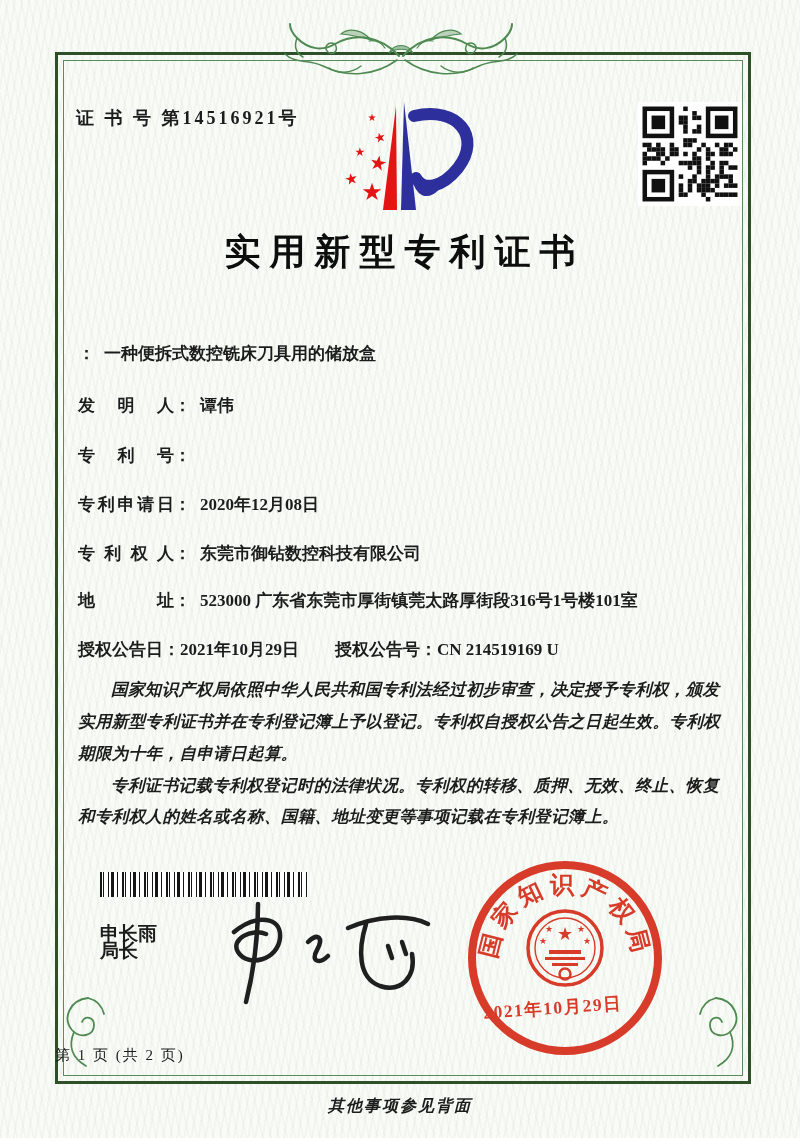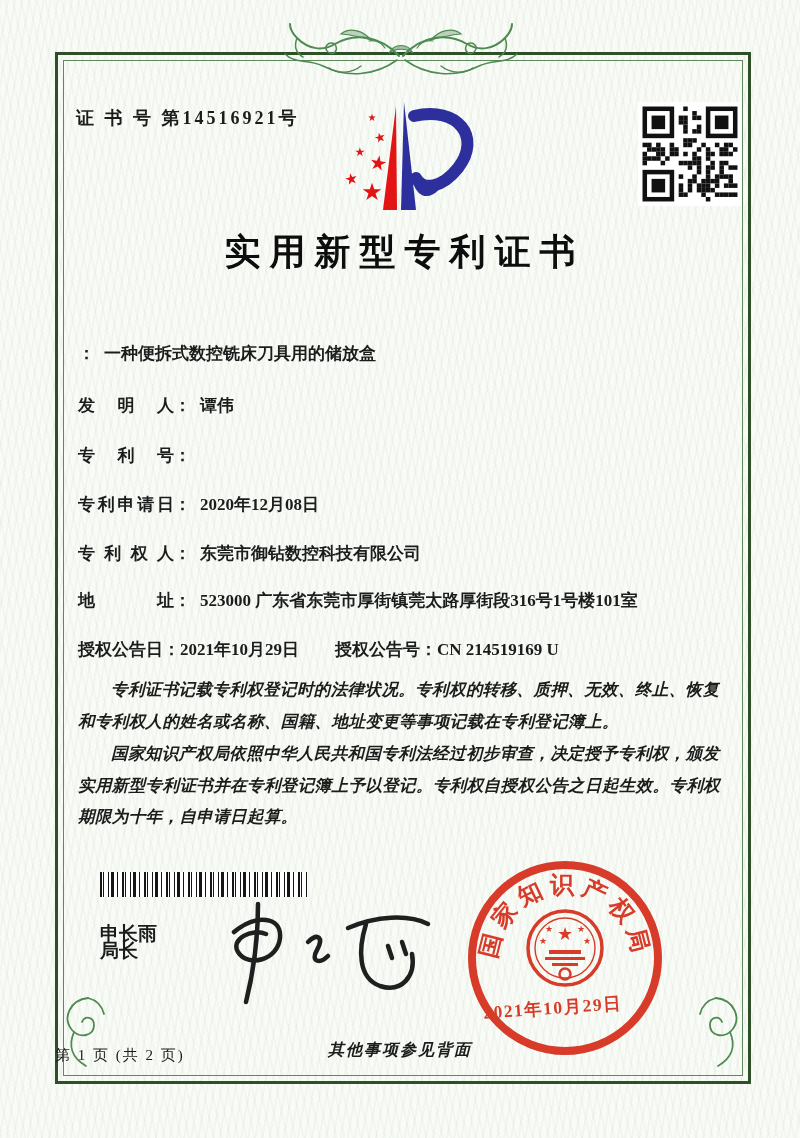--- a/index.html
+++ b/index.html
@@ -37,21 +37,21 @@
     background:repeating-linear-gradient(90deg,
       #161616 0 2px,#fff 2px 3px,#161616 3px 4px,#fff 4px 8px,
       #161616 8px 9px,#fff 9px 11px,#161616 11px 14px,#fff 14px 17px,
       #161616 17px 18px,#fff 18px 22px);}
   .sign-title{position:absolute; left:100px; top:938px; font-size:19px; font-weight:700;}
   .sign-name{position:absolute; left:100px; top:921px; font-size:19px; font-weight:700;}
   .signature{position:absolute; left:196px; top:898px;}
   .seal{position:absolute; left:463px; top:856px; opacity:0.94;}
   .page-no{position:absolute; left:55px; top:1046px; width:690px; text-align:left;
     font-size:15px; font-weight:400; letter-spacing:2px;}
-  .back-note{position:absolute; left:0; top:1040px; width:800px; text-align:center;
+  .back-note{position:absolute; left:0; top:1096px; width:800px; text-align:center;
     font-size:16px; font-weight:700; font-style:italic; letter-spacing:2px;}
   .orn-top{position:absolute; left:281px; top:20px;}
   .orn-corner{position:absolute;}
   .orn-left{left:58px; top:992px;}
   .orn-right{left:690px; top:992px; transform:scaleX(-1);}
   svg text.star{font-family:"DejaVu Sans",sans-serif;}
 </style>
 </head>
 <body>
 
@@ -267,22 +267,22 @@
       <span class="fcolon">：</span>
     <span class="fvalue">523000 广东省东莞市厚街镇莞太路厚街段316号1号楼101室</span>
   </div>
 
   <div class="grant-row">
     <span><span>授权公告日</span>：<span>2021年10月29日</span></span>
     <span class="grant-right"><span>授权公告号</span>：<span>CN 214519169 U</span></span>
   </div>
 
   <div class="body-text">
+    <p>国家知识产权局依照中华人民共和国专利法经过初步审查，决定授予专利权，颁发实用新型专利证书并在专利登记簿上予以登记。专利权自授权公告之日起生效。专利权期限为十年，自申请日起算。</p>
     <p>专利证书记载专利权登记时的法律状况。专利权的转移、质押、无效、终止、恢复和专利权人的姓名或名称、国籍、地址变更等事项记载在专利登记簿上。</p>
-    <p>国家知识产权局依照中华人民共和国专利法经过初步审查，决定授予专利权，颁发实用新型专利证书并在专利登记簿上予以登记。专利权自授权公告之日起生效。专利权期限为十年，自申请日起算。</p>
   </div>
 
   <div class="barcode"></div>
 
   <div class="sign-title">局长</div>
   <div class="sign-name">申长雨</div>
 
   <svg class="signature" width="270" height="110" viewBox="0 0 270 110">
     <g fill="none" stroke="#1f1f1f" stroke-width="4.5" stroke-linecap="round">
       <path d="M38 34 C60 16 86 18 84 40 C82 62 52 70 42 54 C34 41 56 30 70 36"></path>

